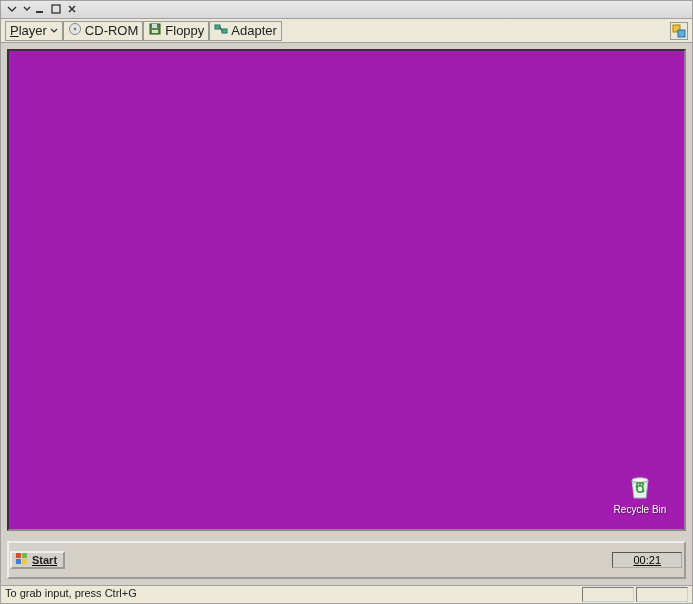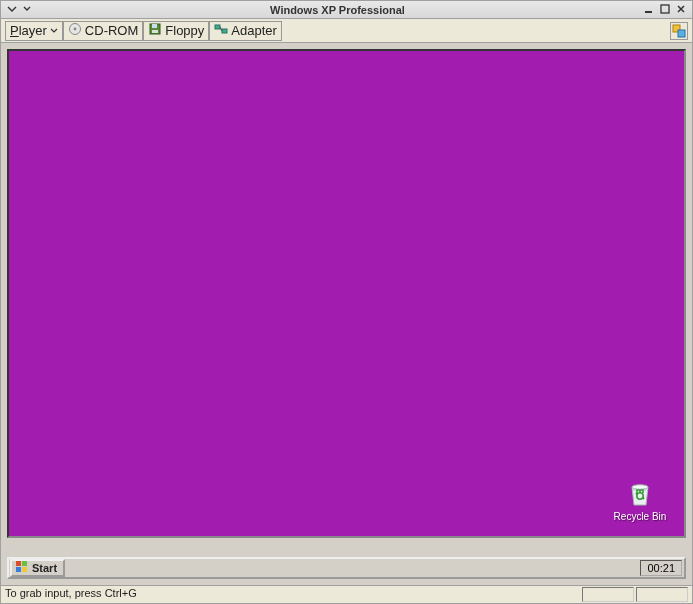--- a/index.html
+++ b/index.html
@@ -109,45 +109,46 @@
   .desktop-icon .icon-img {
     width: 32px; height: 32px;
     margin: 0 auto 2px auto;
   }
   .desktop-icon .label {
     color: #fff;
     font-size: 10px;
     text-shadow: 1px 1px 1px rgba(0,0,0,0.5);
   }
   .taskbar {
-    height: 22px;
+    height: 38px;
     background: #d4d0c8;
     border: 2px outset #eee;
     display: flex;
     align-items: center;
-    margin-top: 19px;
+    margin-top: 10px;
+    text-decoration: underline;
   }
   .start-button {
     display: flex;
     align-items: center;
     gap: 3px;
     height: 18px;
     border: 2px outset #eee;
     background: #d4d0c8;
     padding: 0 6px 0 3px;
     font-weight: bold;
     font-size: 11px;
     color: #222;
     cursor: pointer;
     margin-left: 1px;
   }
   .taskbar-spacer { flex: 1; }
   .clock-tray {
     border: 1px inset #aaa;
-    padding: 1px 6px;
+    padding: 1px 20px;
     font-size: 11px;
     margin-right: 2px;
   }
   .statusbar {
     height: 18px;
     background: #ece9d8;
     border-top: 1px solid #a0a0a0;
     display: flex;
     align-items: center;
     padding: 0 4px;
@@ -175,21 +176,20 @@
         <svg width="10" height="8" viewBox="0 0 10 8">
             <path d="M1 2 L5 6 L9 2" stroke="#333" stroke-width="1.4" fill="none"></path>
           </svg>
       </span>
       <span class="tb-btn">
         <svg width="8" height="8" viewBox="0 0 8 8">
             <path d="M1 2 L4 5 L7 2" stroke="#333" stroke-width="1.4" fill="none"></path>
           </svg>
       </span>
     </div>
-    <div class="titlebar-title">Windows XP Professional</div>
     <div class="titlebar-right">
       <span class="tb-btn">
         <svg width="10" height="10" viewBox="0 0 10 10">
             <rect x="1" y="7" width="7" height="2" fill="#333"></rect>
           </svg>
       </span>
       <span class="tb-btn">
         <svg width="10" height="10" viewBox="0 0 10 10">
             <rect x="1" y="1" width="8" height="8" stroke="#333" stroke-width="1.3" fill="none"></rect>
           </svg>

